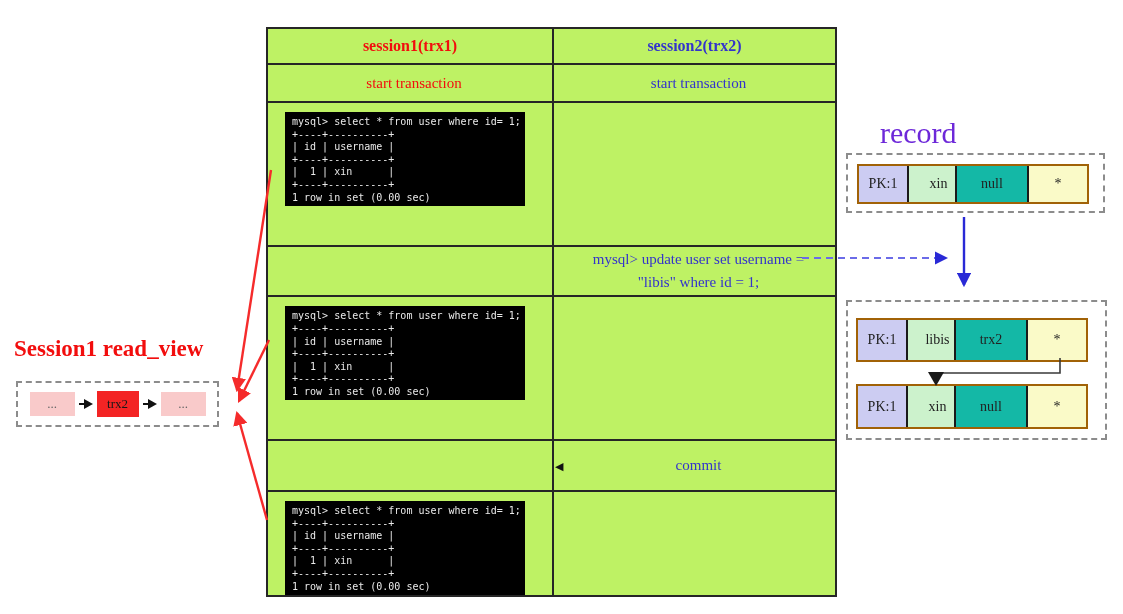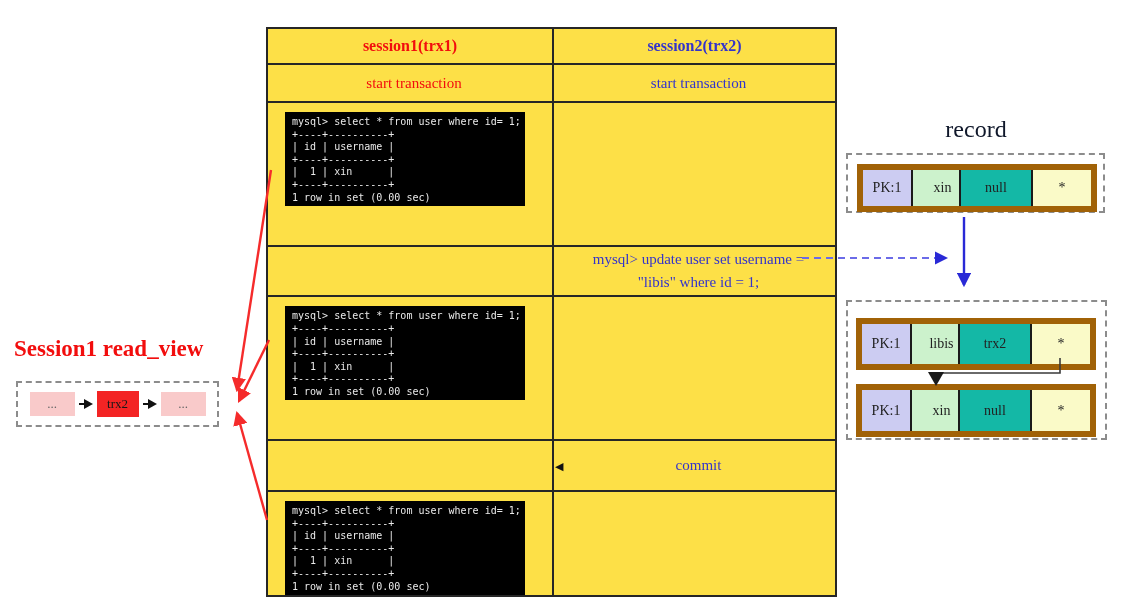--- a/index.html
+++ b/index.html
@@ -1,21 +1,21 @@
 <!DOCTYPE html>
 <html><head>
 <meta charset="utf-8">
 <style>
   html,body { margin:0; padding:0; background:#fff; }
   .stage { position:relative; width:1123px; height:614px; background:#ffffff;
            font-family:"Liberation Serif","DejaVu Serif",serif; overflow:hidden; }
 
   
   .tx-table { position:absolute; left:266px; top:27px; width:571px; height:570px;
-              border:2px solid #262626; box-sizing:border-box; display:flex; flex-direction:column; background:#fde047; }
+              border:2px solid #262626; box-sizing:border-box; display:flex; flex-direction:column; background:#bef264; }
   .trow { display:flex; border-bottom:2px solid #262626; box-sizing:border-box; }
   .trow.last { border-bottom:none; flex:1; }
   .r-header { height:39px; }
   .r-start  { height:41px; }
   .r-term   { height:156px; }
   .r-update { height:55px; }
   .r-commit { height:55px; }
   .cell { box-sizing:border-box; }
   .c1 { width:286px; border-right:2px solid #262626; }
   .c2 { flex:1; }
@@ -41,26 +41,26 @@
             display:flex; align-items:center; justify-content:center; gap:4px; }
   .rv-node { display:flex; align-items:center; justify-content:center; font-size:13px; }
   .rv-node.pale { width:45px; height:24px; background:#f9caca; color:#666; }
   .rv-node.hot  { width:42px; height:26px; background:#f32424; color:#181818; }
   .mini-arrow { display:inline-flex; align-items:center; }
   .ma-line { width:5px; height:2px; background:#111; }
   .ma-tri { width:0; height:0; border-left:9px solid #111;
             border-top:5px solid transparent; border-bottom:5px solid transparent; }
 
   
-  .record-title { position:absolute; left:880px; top:116px; width:192px; text-align:center;
-                  font-size:24px; color:#0f172a; }
+  .record-title { position:absolute; left:880px; top:116px; width:192px; text-align:left;
+                  font-size:30px; color:#6d28d9; }
   .rec-box { position:absolute; border:2px dashed #8c8c8c; box-sizing:border-box; }
   .rec-box1 { left:846px; top:153px; width:259px; height:60px; }
   .rec-box2 { left:846px; top:300px; width:261px; height:140px; }
-  .rec-row { position:absolute; display:flex; border:6px solid #a16207; background:#fff; box-sizing:content-box; }
+  .rec-row { position:absolute; display:flex; border:2px solid #a16207; background:#fff; box-sizing:content-box; }
   .rb1-row { left:9px; top:9px;  height:36px; }
   .rb2-new  { left:8px; top:16px; height:40px; }
   .rb2-undo { left:8px; top:82px; height:41px; }
   .rc { box-sizing:border-box; display:flex; align-items:center; justify-content:center;
         font-size:14px; color:#222; height:100%; }
   .rc + .rc { border-left:2px solid #1a1a1a; }
   .rc.pk { width:48px; background:#ccccf2; }
   .rc.nm { width:48px; background:#ccf2cc;padding-left:13px; }
   .rc.tx { width:72px; background:#14b8a6; }
   .rc.rs { width:60px; background:#fafac8; }

